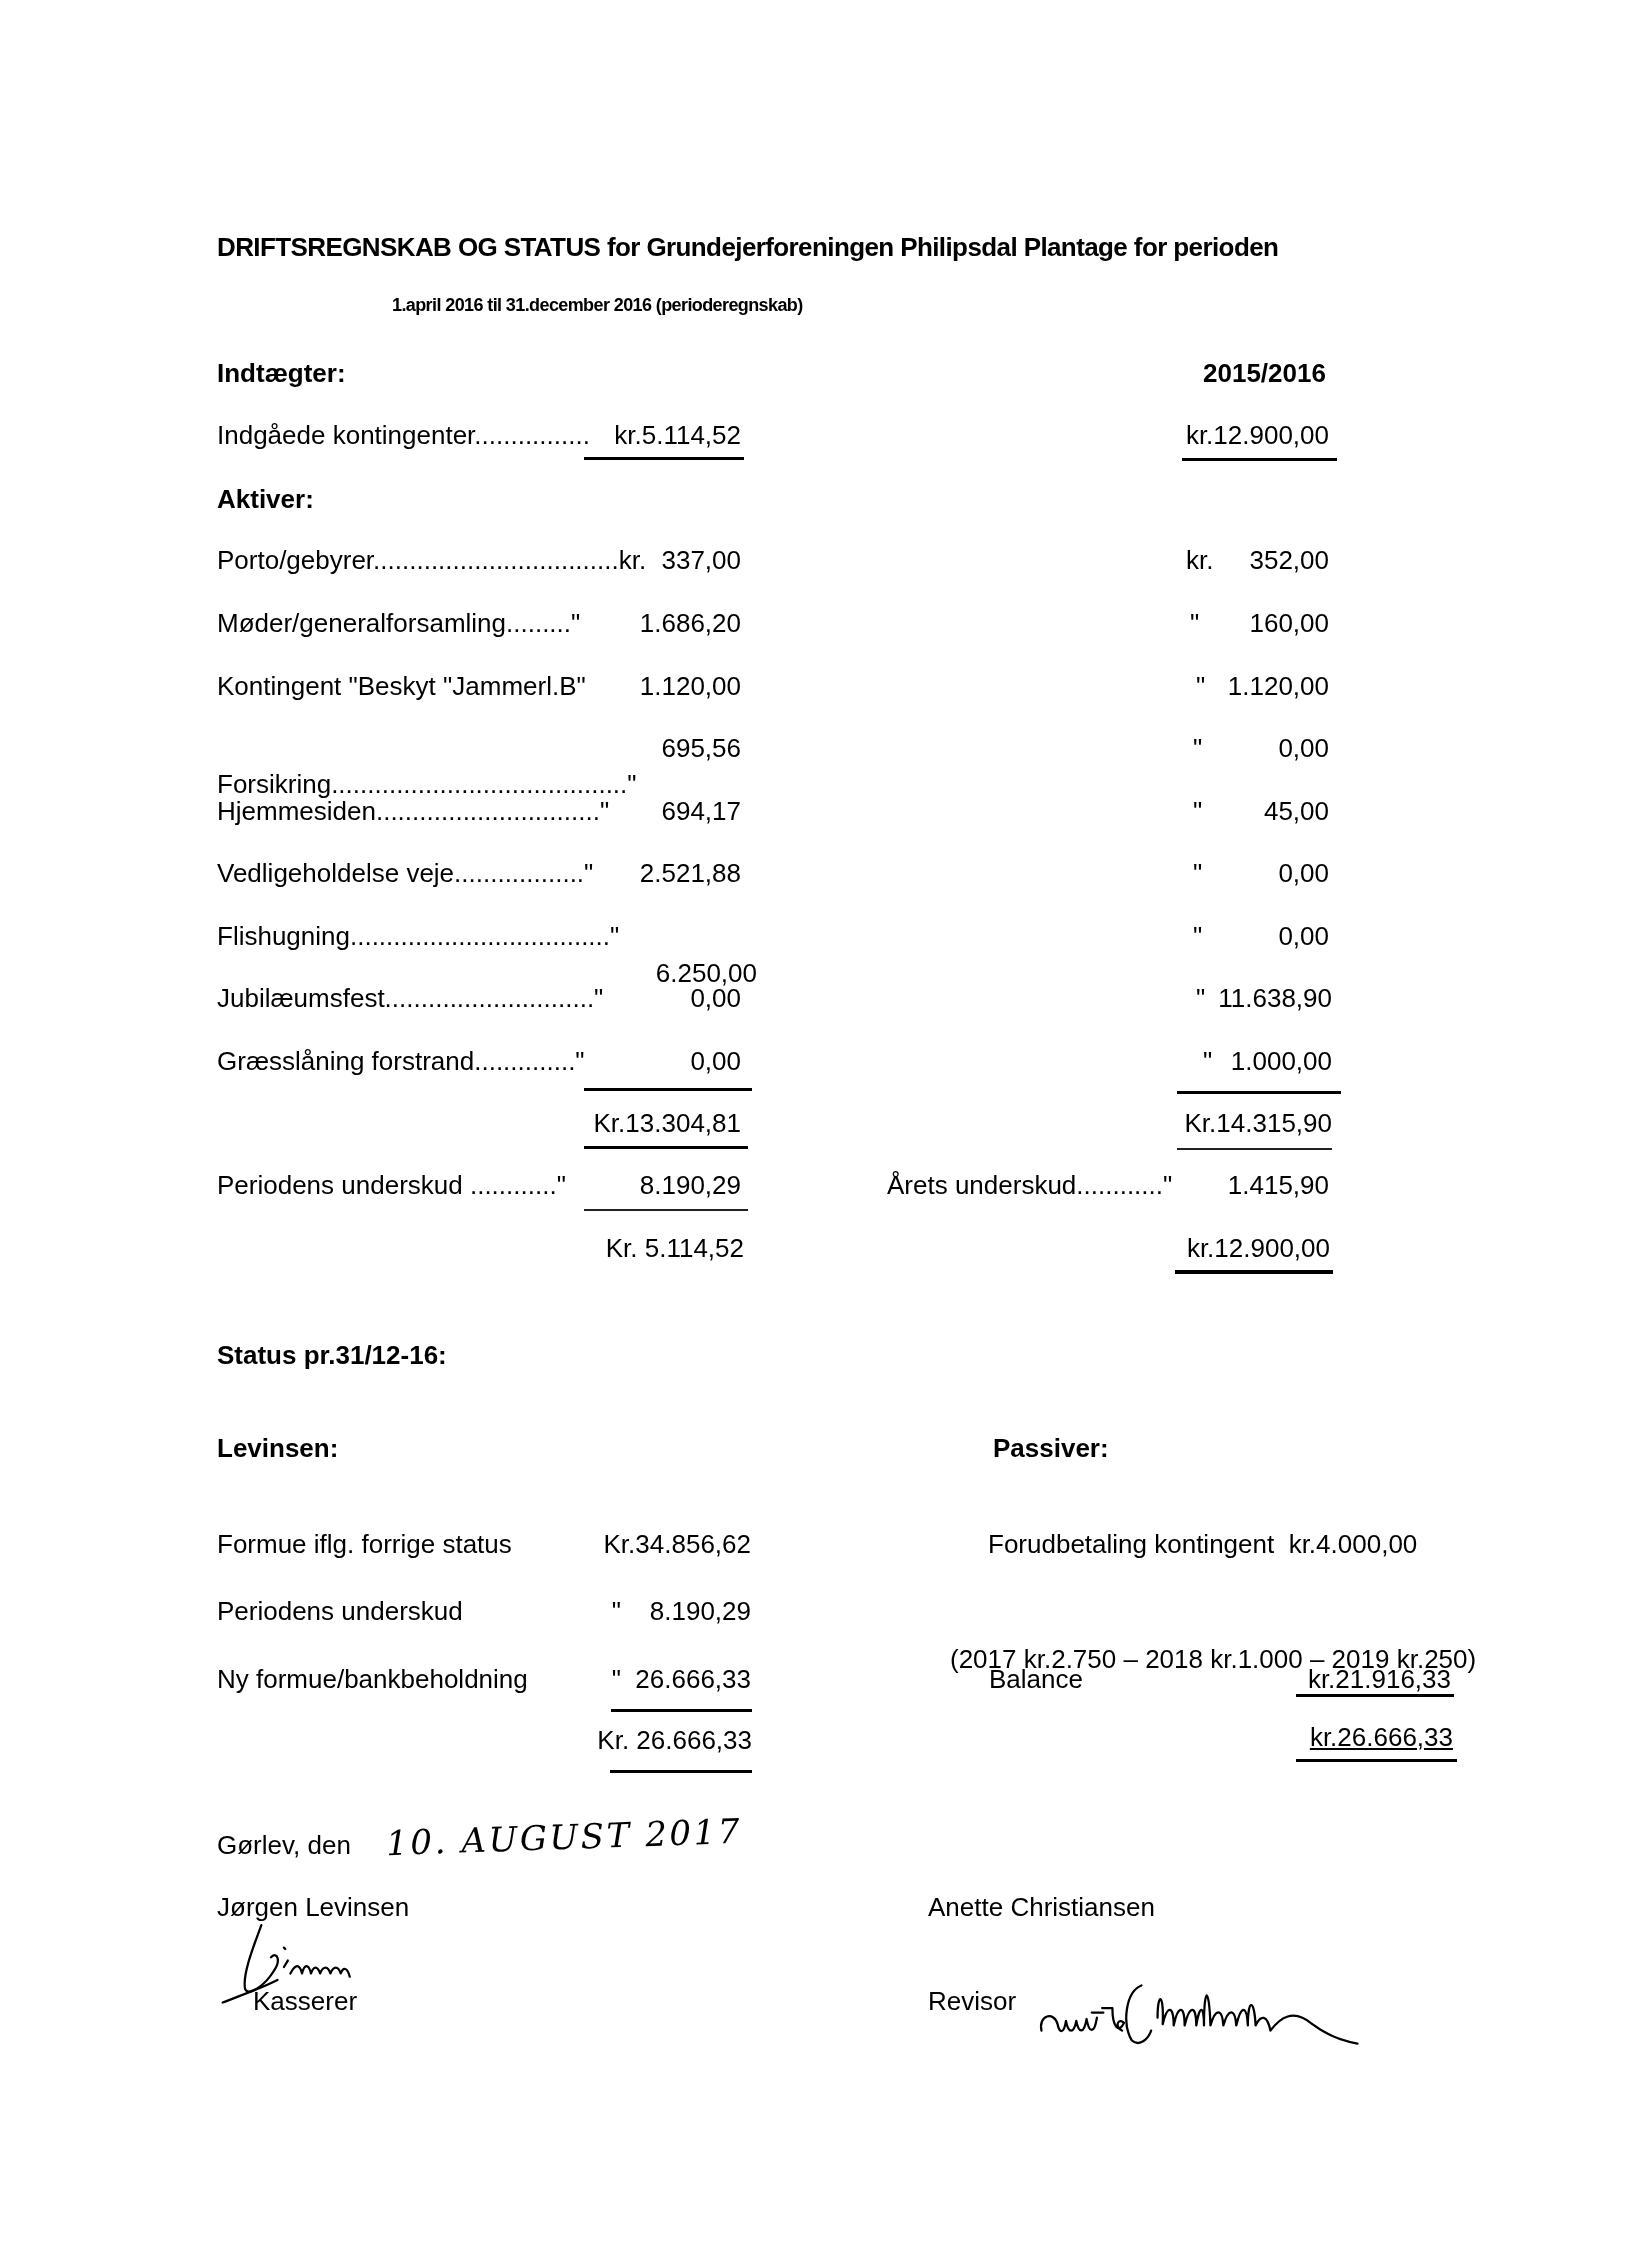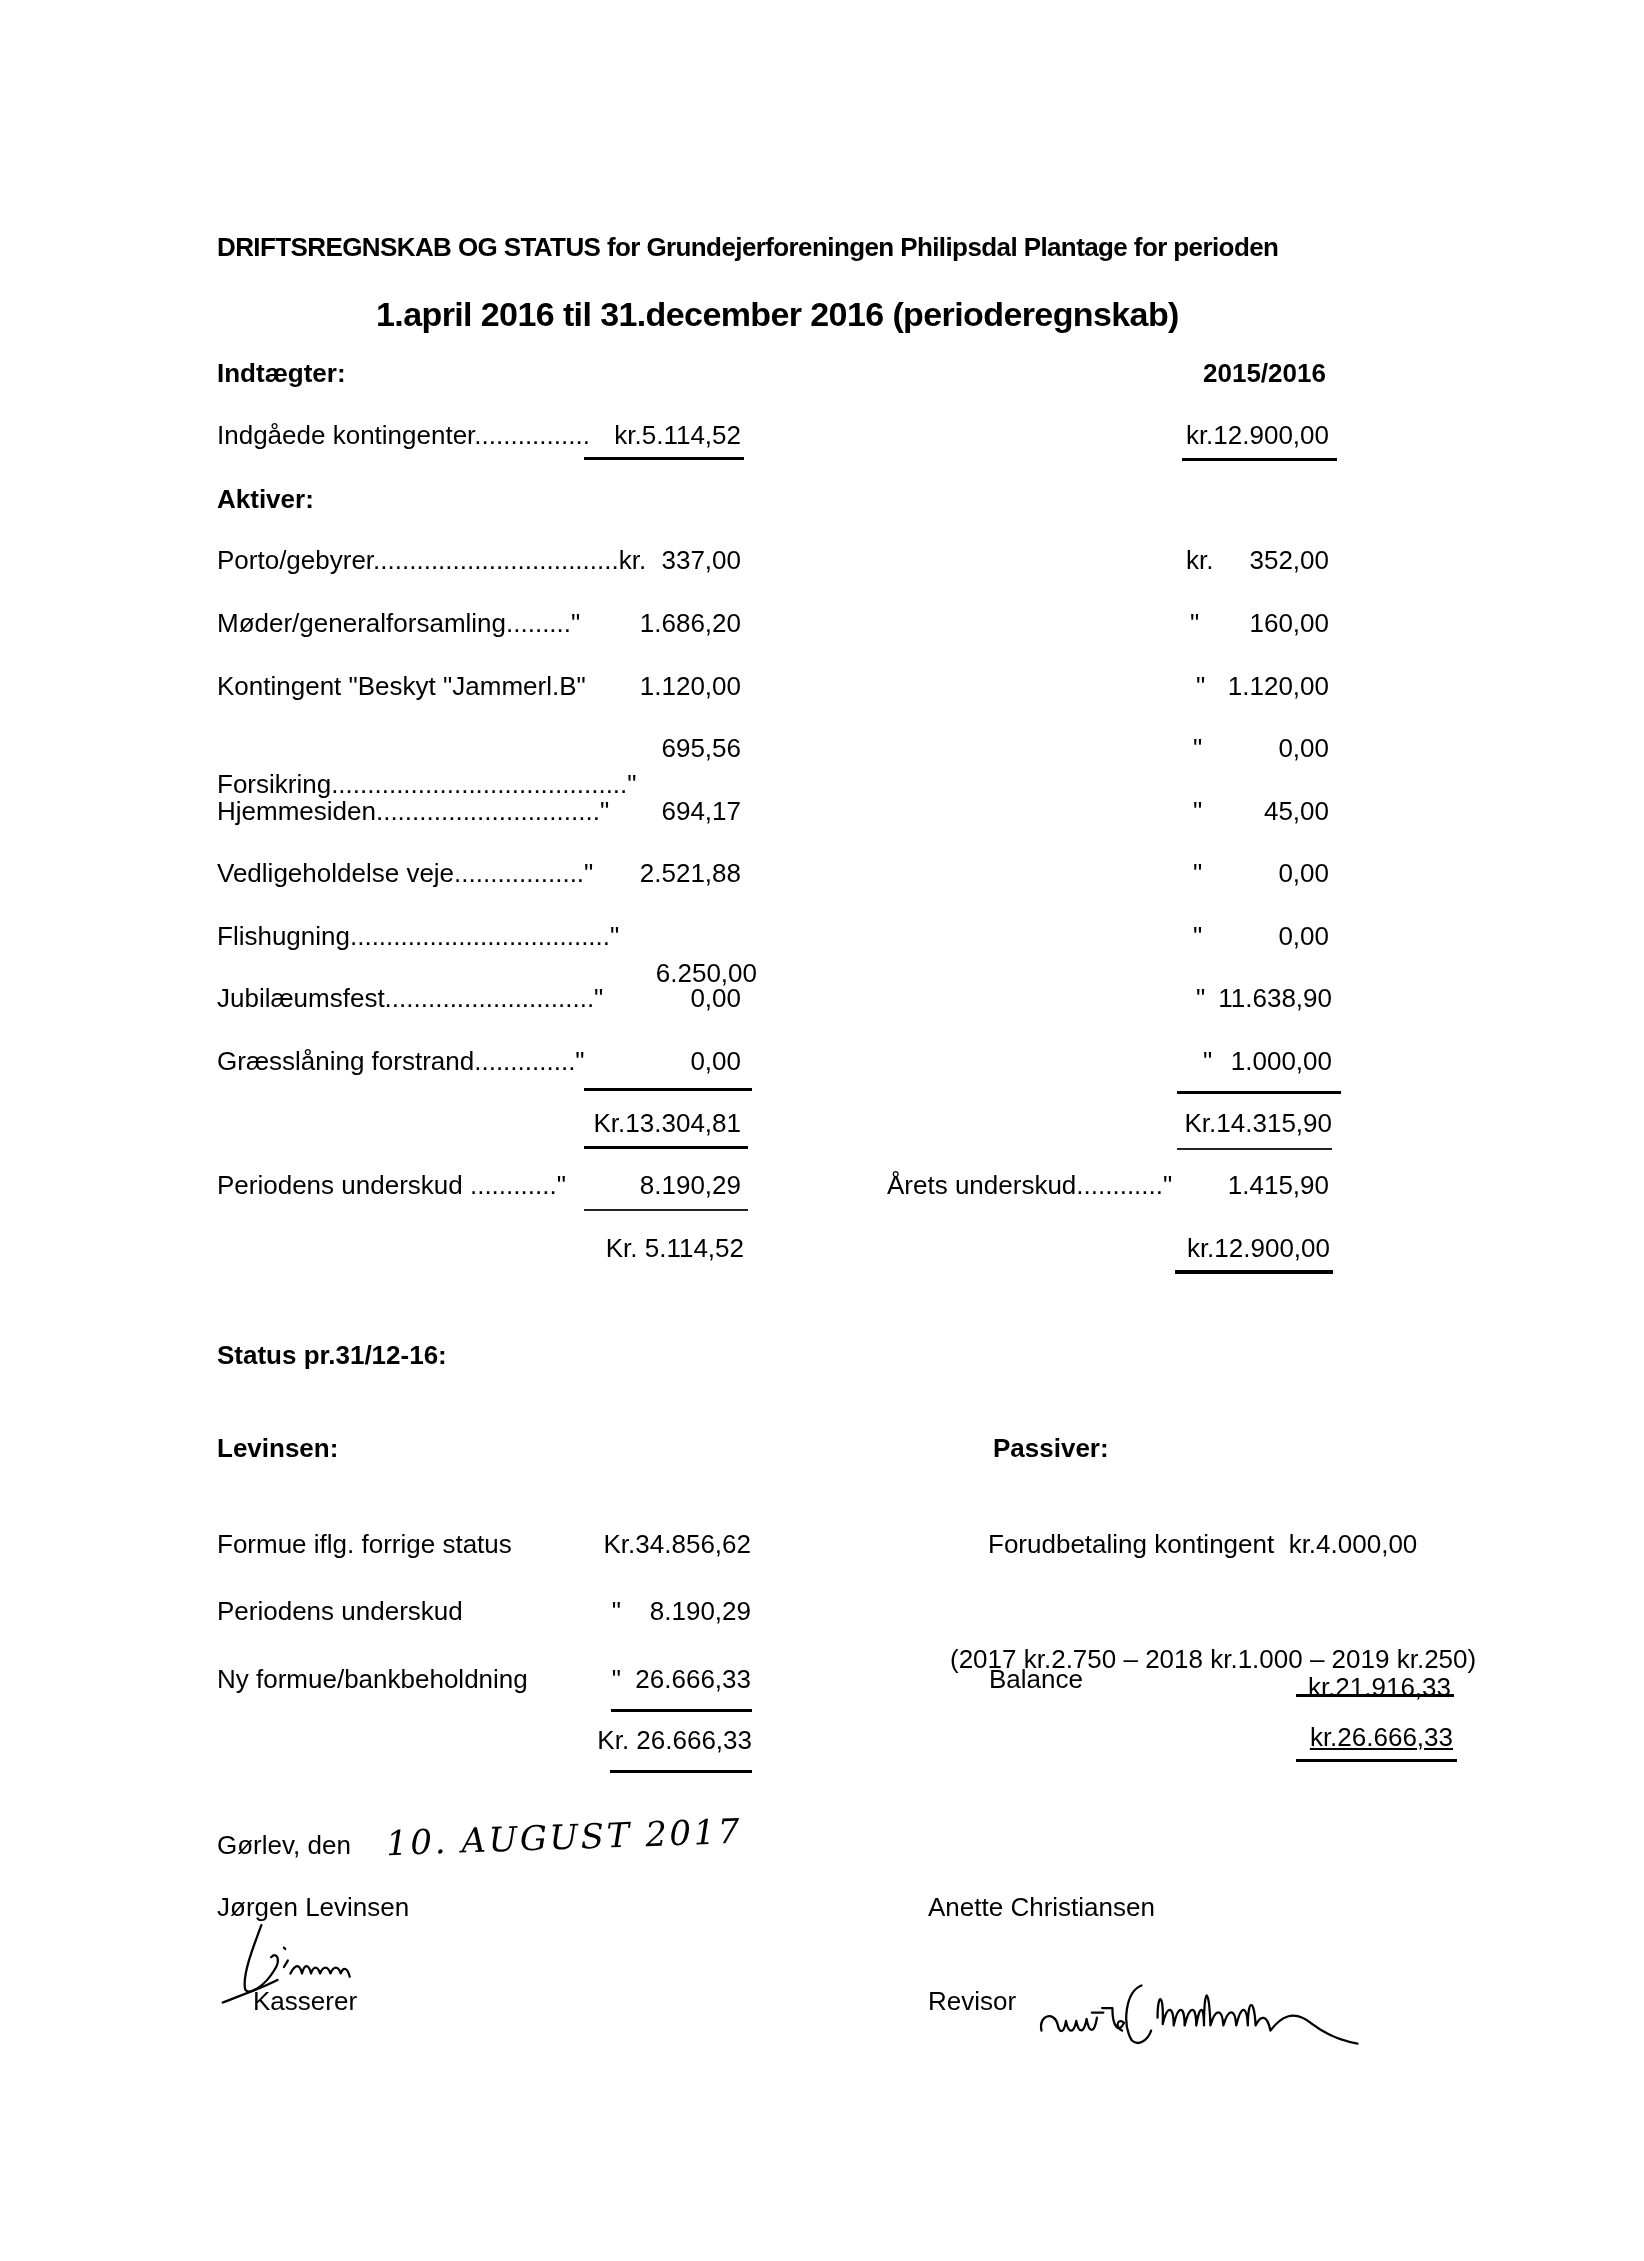--- a/index.html
+++ b/index.html
@@ -17,21 +17,21 @@
     font-family: "DejaVu Serif", serif; font-style: italic;
     font-size: 34px; letter-spacing: 2.6px; transform: rotate(-2deg);
   }
   svg.sig { position: absolute; overflow: visible; }
   svg.sig path { fill: none; stroke: #000; stroke-width: 3.5; stroke-linecap: round; stroke-linejoin: round; }
 </style>
 </head>
 <body>
 
 <div class="abs b" style="left:217px; top:232px; font-size:26px; letter-spacing:-0.6px;">DRIFTSREGNSKAB OG STATUS for Grundejerforeningen Philipsdal Plantage for perioden</div>
-<div class="abs b" style="left:376px; top:295px; font-size:34px; letter-spacing:-0.6px;">1.april 2016 til 31.december 2016 (perioderegnskab)</div>
+<div class="abs b" style="left:392px; top:295px; font-size:18px; letter-spacing:-0.6px;">1.april 2016 til 31.december 2016 (perioderegnskab)</div>
 
 <div class="abs b" style="left:217px; top:358px;">Indtægter:</div>
 <div class="abs b" style="left:1203px; top:358px;">2015/2016</div>
 
 <div class="abs" style="left:217px; top:420px;">Indgåede kontingenter................</div>
 <div class="abs r" style="left:580px; width:161px; top:420px;">kr.5.114,52</div>
 <div class="line" style="left:584px; width:160px; top:457px;"></div>
 <div class="abs r" style="left:1161px; width:168px; top:420px;">kr.12.900,00</div>
 <div class="line" style="left:1182px; width:155px; top:458px;"></div>
 
@@ -117,21 +117,21 @@
 <div class="abs" style="left:217px; top:1664px;">Ny  formue/bankbeholdning</div>
 <div class="abs r" style="left:567px; width:184px; top:1664px; white-space:pre;">"  26.666,33</div>
 <div class="line" style="left:611px; width:141px; top:1709px;"></div>
 
 <div class="abs r" style="left:567px; width:185px; top:1725px;">Kr. 26.666,33</div>
 <div class="line" style="left:610px; width:142px; top:1770px;"></div>
 
 <div class="abs" style="left:988px; top:1529px; white-space:pre;">Forudbetaling kontingent  kr.4.000,00</div>
 <div class="abs" style="left:950px; top:1596px;margin-top:48px;">(2017 kr.2.750 – 2018 kr.1.000 – 2019 kr.250)</div>
 <div class="abs" style="left:989px; top:1664px;">Balance</div>
-<div class="abs r" style="left:1264px; width:187px; top:1664px;margin-top:8px;">kr.21.916,33</div>
+<div class="abs r" style="left:1264px; width:187px; top:1664px;">kr.21.916,33</div>
 <div class="line" style="left:1296px; width:158px; top:1694px;"></div>
 <div class="abs r" style="left:1264px; width:189px; top:1722px;text-decoration:underline;">kr.26.666,33</div>
 <div class="line" style="left:1296px; width:161px; top:1759px;"></div>
 
 <div class="abs" style="left:217px; top:1830px;">Gørlev, den</div>
 <div class="abs hand" style="left:386px; top:1817px;">10. AUGUST 2017</div>
 
 <div class="abs" style="left:217px; top:1892px;">Jørgen Levinsen</div>
 <svg class="sig" style="left:213px; top:1925px;" width="258" height="84" viewBox="0 0 400 130">
   <path d="M75 0 C60 40, 45 80, 50 100 C55 110, 80 95, 95 70 C105 55, 100 40, 90 50"></path>

